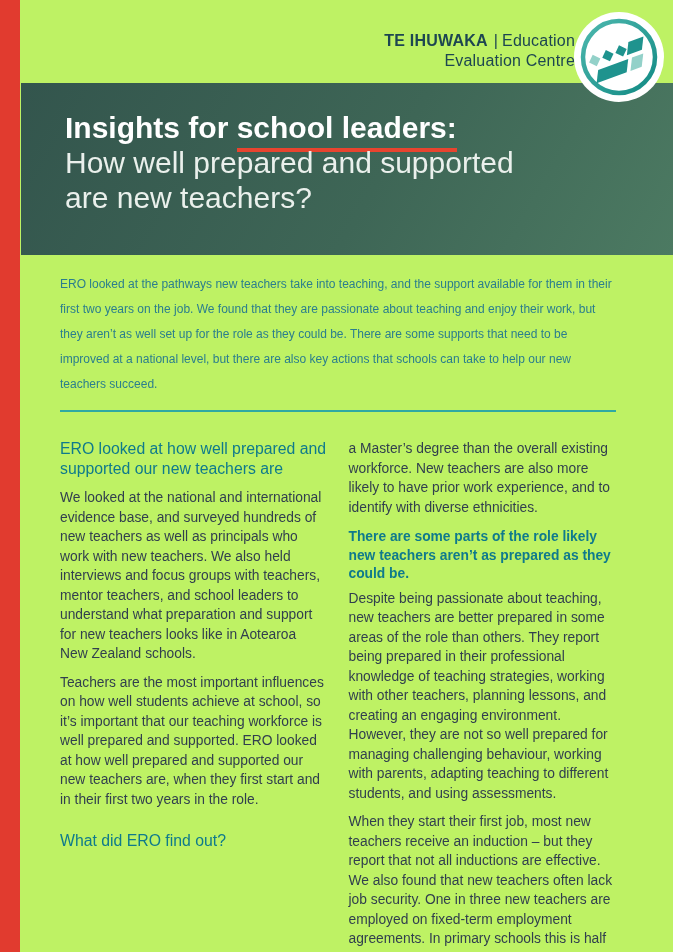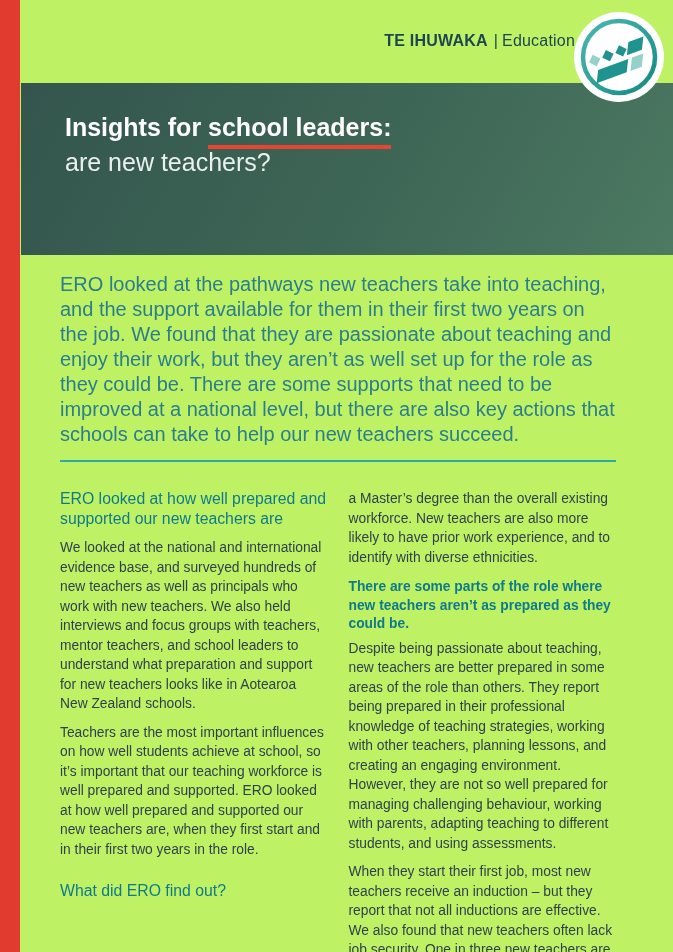--- a/index.html
+++ b/index.html
@@ -43,33 +43,33 @@
     display:flex;align-items:center;justify-content:center;
   }
 
   
   .header-banner{
     position:absolute;left:21px;top:83px;right:0;height:172px;
     background:linear-gradient(120deg,var(--header-grad-1) 0%,var(--header-grad-2) 55%,var(--header-grad-3) 100%);
     z-index:1;
   }
   .header-banner .titles{padding:27px 0 0 44px;}
-  .title-line{font-size:25px;line-height:35px;color:var(--title-white);}
+  .title-line{font-size:30px;line-height:35px;color:var(--title-white);}
   .title-line.bold{font-weight:bold;}
   .title-line .underlined{
     border-bottom:4px solid var(--underline-red);
     padding-bottom:4px;
   }
   .title-line.light{color:var(--subtitle-white);font-weight:400;}
 
   
   .content{position:absolute;left:0;top:255px;right:0;padding:17px 57px 0 60px;}
   .intro p{
     color:var(--intro-text);
-    font-size:20px;line-height:25px;
+    font-size:12px;line-height:25px;
     margin-bottom:13px;
   }
   .divider{border:none;border-top:2px solid var(--divider-teal);margin:1px 0 0 0;}
 
   .columns{display:flex;gap:21px;margin-top:27px;}
   .col{flex:1;min-width:0;color:var(--body-text);font-size:13.8px;line-height:19.5px;}
   .col p{margin:0 0 9px 0;}
   .col h2{
     color:var(--heading-teal);font-size:15.8px;line-height:20px;
     font-weight:normal;margin:0 0 9px 0;
@@ -82,20 +82,21 @@
 </style>
 </head>
 <body>
 
 <div class="page">
 
   <div class="red-stripe"></div>
 
   <div class="logo-text">
     <div><span class="brand">TE IHUWAKA</span><span class="sep">|</span><span>Education</span></div>
+    <div>Evaluation Centre</div>
   </div>
 
   <div class="logo-circle">
     <svg width="78" height="78" viewBox="0 0 78 78">
       <defs>
         <linearGradient id="ringGrad" x1="0" y1="0" x2="1" y2="1">
           <stop offset="0" stop-color="#4db8ae"></stop>
           <stop offset="1" stop-color="#128a84"></stop>
         </linearGradient>
       </defs>
@@ -109,20 +110,21 @@
 
         <polygon points="15,44 47,44 41,56 9,56" fill="#1f938e"></polygon>
         <polygon points="51,44 63,44 57,56 45,56" fill="#93d1c9"></polygon>
       </g>
     </svg>
   </div>
 
   <div class="header-banner">
     <div class="titles">
       <div class="title-line bold"><span>Insights for </span><span class="underlined">school leaders:</span></div>
+      <div class="title-line light">How well prepared and supported</div>
       <div class="title-line light">are new teachers?</div>
     </div>
   </div>
 
   <div class="content">
     <div class="intro">
       <p>ERO looked at the pathways new teachers take into teaching, and the support available for them in their first two years on the job. We found that they are passionate about teaching and enjoy their work, but they aren’t as well set up for the role as they could be. There are some supports that need to be improved at a national level, but there are also key actions that schools can take to help our new teachers succeed.</p>
     </div>
 
     <hr class="divider">
@@ -130,20 +132,20 @@
     <div class="columns">
       <div class="col">
         <h2>ERO looked at how well prepared and supported our new teachers are</h2>
         <p>We looked at the national and international evidence base, and surveyed hundreds of new teachers as well as principals who work with new teachers. We also held interviews and focus groups with teachers, mentor teachers, and school leaders to understand what preparation and support for new teachers looks like in Aotearoa New Zealand schools.</p>
         <p>Teachers are the most important influences on how well students achieve at school, so it’s important that our teaching workforce is well prepared and supported. ERO looked at how well prepared and supported our new teachers are, when they first start and in their first two years in the role.</p>
         <h2 class="spaced">What did ERO find out?</h2>
 
       </div>
       <div class="col">
         <p>a Master’s degree than the overall existing workforce. New teachers are also more likely to have prior work experience, and to identify with diverse ethnicities.</p>
-        <h3>There are some parts of the role where new teachers aren’t as prepared as they could be.</h3>
+        <h3>There are some parts of the role likely new teachers aren’t as prepared as they could be.</h3>
         <p>Despite being passionate about teaching, new teachers are better prepared in some areas of the role than others. They report being prepared in their professional knowledge of teaching strategies, working with other teachers, planning lessons, and creating an engaging environment. However, they are not so well prepared for managing challenging behaviour, working with parents, adapting teaching to different students, and using assessments.</p>
         <p>When they start their first job, most new teachers receive an induction – but they report that not all inductions are effective. We also found that new teachers often lack job security. One in three new teachers are employed on fixed-term employment agreements. In primary schools this is half of new teachers.</p>
       </div>
     </div>
   </div>
 
 </div>
 
 </body></html>

